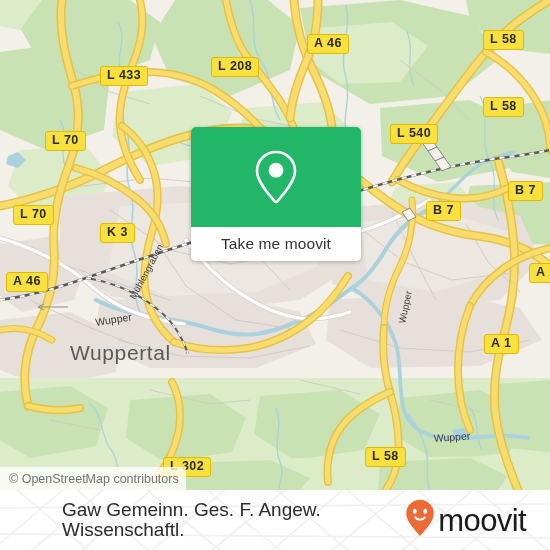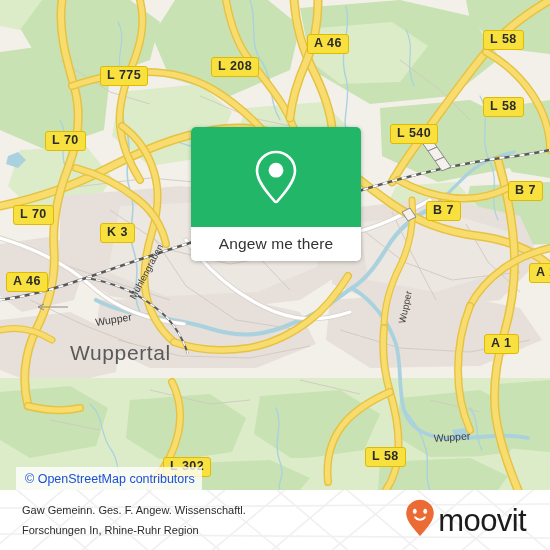--- a/index.html
+++ b/index.html
@@ -52,28 +52,28 @@
   }
   #card-action-label {
     font-size: 15.5px;
     color: #333333;
     letter-spacing: 0.1px;
   }
 
   
   #attribution {
     position: absolute;
-    left: 16px; top: 467px;
+    left: 0; top: 467px;
     height: 23px;
     padding: 0 7px 0 9px;
     display: flex;
     align-items: center;
     background: rgba(255,255,255,0.78);
     font-size: 12.5px;
-    color: #1d4ed8;
+    color: #737373;
     white-space: nowrap;
   }
 
   
   #footer {
     position: absolute;
     left: 0; top: 490px;
     width: 550px; height: 60px;
     background: #ffffff;
     overflow: hidden;
@@ -86,24 +86,25 @@
   #footer-inner {
     position: relative;
     width: 550px; height: 60px;
     display: flex;
     align-items: center;
     justify-content: space-between;
     padding: 0 18px 0 22px;
     box-sizing: border-box;
   }
   #footer-title {
-    font-size: 11px;
+    font-size: 19px;
     line-height: 20px;
     color: #2b2b2b;
     max-width: 390px;
+    margin-left: 40px;
   }
   #brand {
     display: flex;
     align-items: center;
     gap: 3px;
     margin-right: 6px;
   }
   #brand-name {
     font-size: 31px;
     color: #1c1c1c;
@@ -301,21 +302,21 @@
 
       <text x="70" y="360" font-family="Liberation Sans, sans-serif" font-size="21" fill="#5a5a5a" letter-spacing="0.6">Wuppertal</text>
 
       <text x="96" y="326" font-family="Liberation Sans, sans-serif" font-size="10.5" fill="#3b3b3b" transform="rotate(-9 96 326)">Wupper</text>
       <text x="135" y="300" font-family="Liberation Sans, sans-serif" font-size="9.5" fill="#3b3b3b" transform="rotate(-62 135 300)">Mühlengraben</text>
       <text x="434" y="442" font-family="Liberation Sans, sans-serif" font-size="10.5" fill="#3b3b3b" transform="rotate(-4 434 442)">Wupper</text>
       <text x="405" y="324" font-family="Liberation Sans, sans-serif" font-size="9.5" fill="#3b3b3b" transform="rotate(-78 405 324)">Wupper</text>
     </svg>
 
     <div id="shields">
-        <div style="position: absolute; left: 100px; top: 66px; background: rgb(248, 225, 63); border: 1.6px solid rgb(224, 185, 0); border-radius: 3px; padding: 1px 6px 2px; font-size: 12.5px; font-weight: bold; color: rgb(43, 43, 43); font-family: &quot;Liberation Sans&quot;, sans-serif; letter-spacing: 0.5px; line-height: 15px; white-space: nowrap;"><span>L 775</span></div>
+        <div style="position: absolute; left: 100px; top: 66px; background: rgb(248, 225, 63); border: 1.6px solid rgb(224, 185, 0); border-radius: 3px; padding: 1px 6px 2px; font-size: 12.5px; font-weight: bold; color: rgb(43, 43, 43); font-family: &quot;Liberation Sans&quot;, sans-serif; letter-spacing: 0.5px; line-height: 15px; white-space: nowrap;"><span>L 433</span></div>
         <div style="position: absolute; left: 211px; top: 57px; background: rgb(248, 225, 63); border: 1.6px solid rgb(224, 185, 0); border-radius: 3px; padding: 1px 6px 2px; font-size: 12.5px; font-weight: bold; color: rgb(43, 43, 43); font-family: &quot;Liberation Sans&quot;, sans-serif; letter-spacing: 0.5px; line-height: 15px; white-space: nowrap;"><span>L 208</span></div>
         <div style="position: absolute; left: 307px; top: 34px; background: rgb(248, 225, 63); border: 1.6px solid rgb(224, 185, 0); border-radius: 3px; padding: 1px 6px 2px; font-size: 12.5px; font-weight: bold; color: rgb(43, 43, 43); font-family: &quot;Liberation Sans&quot;, sans-serif; letter-spacing: 0.5px; line-height: 15px; white-space: nowrap;"><span>A 46</span></div>
         <div style="position: absolute; left: 483px; top: 30px; background: rgb(248, 225, 63); border: 1.6px solid rgb(224, 185, 0); border-radius: 3px; padding: 1px 6px 2px; font-size: 12.5px; font-weight: bold; color: rgb(43, 43, 43); font-family: &quot;Liberation Sans&quot;, sans-serif; letter-spacing: 0.5px; line-height: 15px; white-space: nowrap;"><span>L 58</span></div>
         <div style="position: absolute; left: 483px; top: 97px; background: rgb(248, 225, 63); border: 1.6px solid rgb(224, 185, 0); border-radius: 3px; padding: 1px 6px 2px; font-size: 12.5px; font-weight: bold; color: rgb(43, 43, 43); font-family: &quot;Liberation Sans&quot;, sans-serif; letter-spacing: 0.5px; line-height: 15px; white-space: nowrap;"><span>L 58</span></div>
         <div style="position: absolute; left: 390px; top: 124px; background: rgb(248, 225, 63); border: 1.6px solid rgb(224, 185, 0); border-radius: 3px; padding: 1px 6px 2px; font-size: 12.5px; font-weight: bold; color: rgb(43, 43, 43); font-family: &quot;Liberation Sans&quot;, sans-serif; letter-spacing: 0.5px; line-height: 15px; white-space: nowrap;"><span>L 540</span></div>
         <div style="position: absolute; left: 45px; top: 131px; background: rgb(248, 225, 63); border: 1.6px solid rgb(224, 185, 0); border-radius: 3px; padding: 1px 6px 2px; font-size: 12.5px; font-weight: bold; color: rgb(43, 43, 43); font-family: &quot;Liberation Sans&quot;, sans-serif; letter-spacing: 0.5px; line-height: 15px; white-space: nowrap;"><span>L 70</span></div>
         <div style="position: absolute; left: 13px; top: 205px; background: rgb(248, 225, 63); border: 1.6px solid rgb(224, 185, 0); border-radius: 3px; padding: 1px 6px 2px; font-size: 12.5px; font-weight: bold; color: rgb(43, 43, 43); font-family: &quot;Liberation Sans&quot;, sans-serif; letter-spacing: 0.5px; line-height: 15px; white-space: nowrap;"><span>L 70</span></div>
         <div style="position: absolute; left: 100px; top: 223px; background: rgb(248, 225, 63); border: 1.6px solid rgb(224, 185, 0); border-radius: 3px; padding: 1px 6px 2px; font-size: 12.5px; font-weight: bold; color: rgb(43, 43, 43); font-family: &quot;Liberation Sans&quot;, sans-serif; letter-spacing: 0.5px; line-height: 15px; white-space: nowrap;"><span>K 3</span></div>
         <div style="position: absolute; left: 6px; top: 272px; background: rgb(248, 225, 63); border: 1.6px solid rgb(224, 185, 0); border-radius: 3px; padding: 1px 6px 2px; font-size: 12.5px; font-weight: bold; color: rgb(43, 43, 43); font-family: &quot;Liberation Sans&quot;, sans-serif; letter-spacing: 0.5px; line-height: 15px; white-space: nowrap;"><span>A 46</span></div>
         <div style="position: absolute; left: 426px; top: 201px; background: rgb(248, 225, 63); border: 1.6px solid rgb(224, 185, 0); border-radius: 3px; padding: 1px 6px 2px; font-size: 12.5px; font-weight: bold; color: rgb(43, 43, 43); font-family: &quot;Liberation Sans&quot;, sans-serif; letter-spacing: 0.5px; line-height: 15px; white-space: nowrap;"><span>B 7</span></div>
@@ -331,21 +332,21 @@
   <div id="card">
     <div id="card-green">
       <span>
         <svg width="46" height="56" viewBox="0 0 46 56" xmlns="http://www.w3.org/2000/svg">
           <path d="M23 3 C12.5 3 4 11.4 4 21.8 C4 33.5 17 46.5 21.6 52.3 C22.3 53.2 23.7 53.2 24.4 52.3 C29 46.5 42 33.5 42 21.8 C42 11.4 33.5 3 23 3 Z" fill="none" stroke="#ffffff" stroke-width="2.6"></path>
           <circle cx="23" cy="21.2" r="7.4" fill="#ffffff"></circle>
         </svg>
       </span>
     </div>
     <div id="card-action">
-      <span id="card-action-label">Angew me there</span>
+      <span id="card-action-label">Take me moovit</span>
     </div>
   </div>
 
   <div id="attribution">
     <span>© OpenStreetMap contributors</span>
   </div>
 
   <div id="footer">
     <svg id="footer-watermark" viewBox="0 0 550 60" xmlns="http://www.w3.org/2000/svg" preserveAspectRatio="none">
       <rect x="0" y="0" width="550" height="60" fill="#ffffff"></rect>
@@ -368,21 +369,20 @@
         <path d="M410,-6 L492,62"></path>
           <path d="M470,-6 L550,62"></path>
         <path d="M0,18 L550,14"></path>
           <path d="M0,44 L550,48"></path>
       </g>
     </svg>
 
     <div id="footer-inner">
       <div id="footer-title">
         <div>Gaw Gemeinn. Ges. F. Angew. Wissenschaftl.</div>
-        <div>Forschungen In, Rhine-Ruhr Region</div>
       </div>
 
       <div id="brand">
         <span>
           <svg width="30" height="38" viewBox="0 0 30 38" xmlns="http://www.w3.org/2000/svg">
             <path d="M15 0.8 C7.3 0.8 1.2 6.9 1.2 14.5 C1.2 23.4 12.2 33.2 14.2 36.2 C14.6 36.8 15.4 36.8 15.8 36.2 C17.8 33.2 28.8 23.4 28.8 14.5 C28.8 6.9 22.7 0.8 15 0.8 Z" fill="#ec6a34"></path>
             <ellipse cx="9.8" cy="12.2" rx="1.9" ry="2.5" fill="#ffffff"></ellipse>
             <ellipse cx="20.2" cy="12.2" rx="1.9" ry="2.5" fill="#ffffff"></ellipse>
             <path d="M10.2 18.4 C12.2 21.4 17.8 21.4 19.8 18.4" fill="none" stroke="#ffffff" stroke-width="2" stroke-linecap="round"></path>
           </svg>

